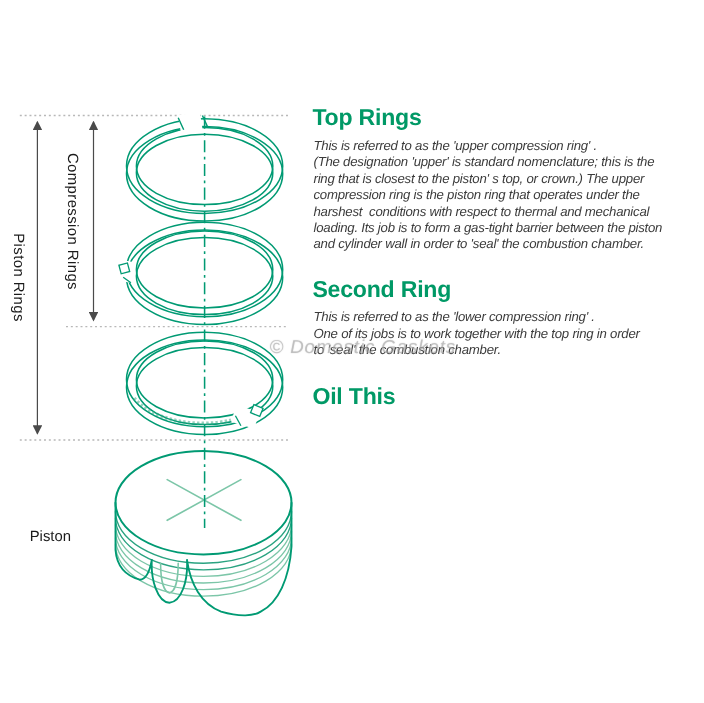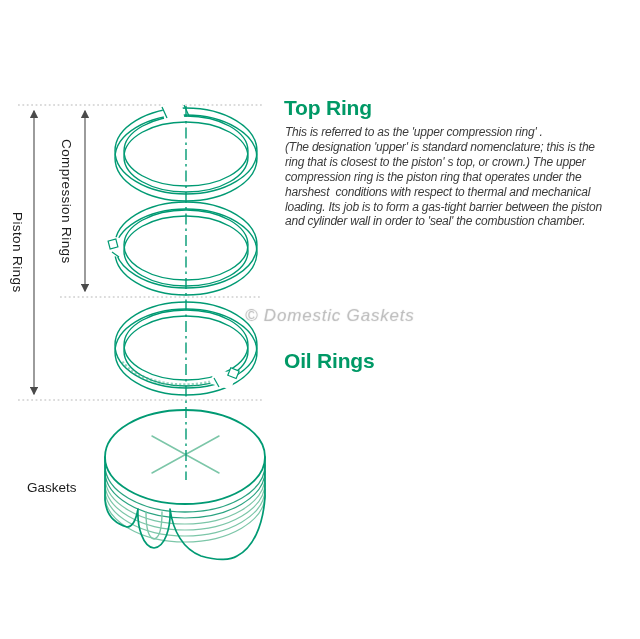--- a/index.html
+++ b/index.html
@@ -122,32 +122,38 @@
       <rect x="212" y="371" width="22" height="16" fill="#ffffff" stroke="none" transform="rotate(17 223 379)"></rect>
       <rect x="229" y="369" width="9" height="8" fill="#ffffff" stroke-width="1.2" transform="rotate(22 233 373)"></rect>
       <path d="M214,378 L219,387" stroke-width="1.2"></path>
     </g>
 
     <line x1="186" y1="106" x2="186" y2="480" stroke="#009a73" stroke-width="1.4" stroke-dasharray="11 4 2.5 4"></line>
   </svg>
 
   <div class="vlabel" id="label-piston-rings">Piston Rings</div>
   <div class="vlabel" id="label-compression-rings">Compression Rings</div>
-  <div id="label-piston">Gaskets</div>
+  <div id="label-piston">Piston</div>
 
   <div class="section" id="section-top-ring">
-    <h2>Top Ring</h2>
+    <h2>Top Rings</h2>
     <p>This is referred to as the 'upper compression ring' .
 (The designation 'upper' is standard nomenclature; this is the
 ring that is closest to the piston' s top, or crown.) The upper
 compression ring is the piston ring that operates under the
 harshest  conditions with respect to thermal and mechanical
 loading. Its job is to form a gas-tight barrier between the piston
 and cylinder wall in order to 'seal' the combustion chamber.</p>
   </div>
 
+  <div class="section" id="section-second-ring">
+    <h2>Second Ring</h2>
+    <p>This is referred to as the 'lower compression ring' .
+One of its jobs is to work together with the top ring in order
+to 'seal' the combustion chamber.</p>
+  </div>
 
   <div class="section" id="section-oil-ring">
-    <h2>Oil Rings</h2>
+    <h2>Oil This</h2>
   </div>
 
   <div id="watermark">© Domestic Gaskets</div>
 </div>
 
 </body></html>

